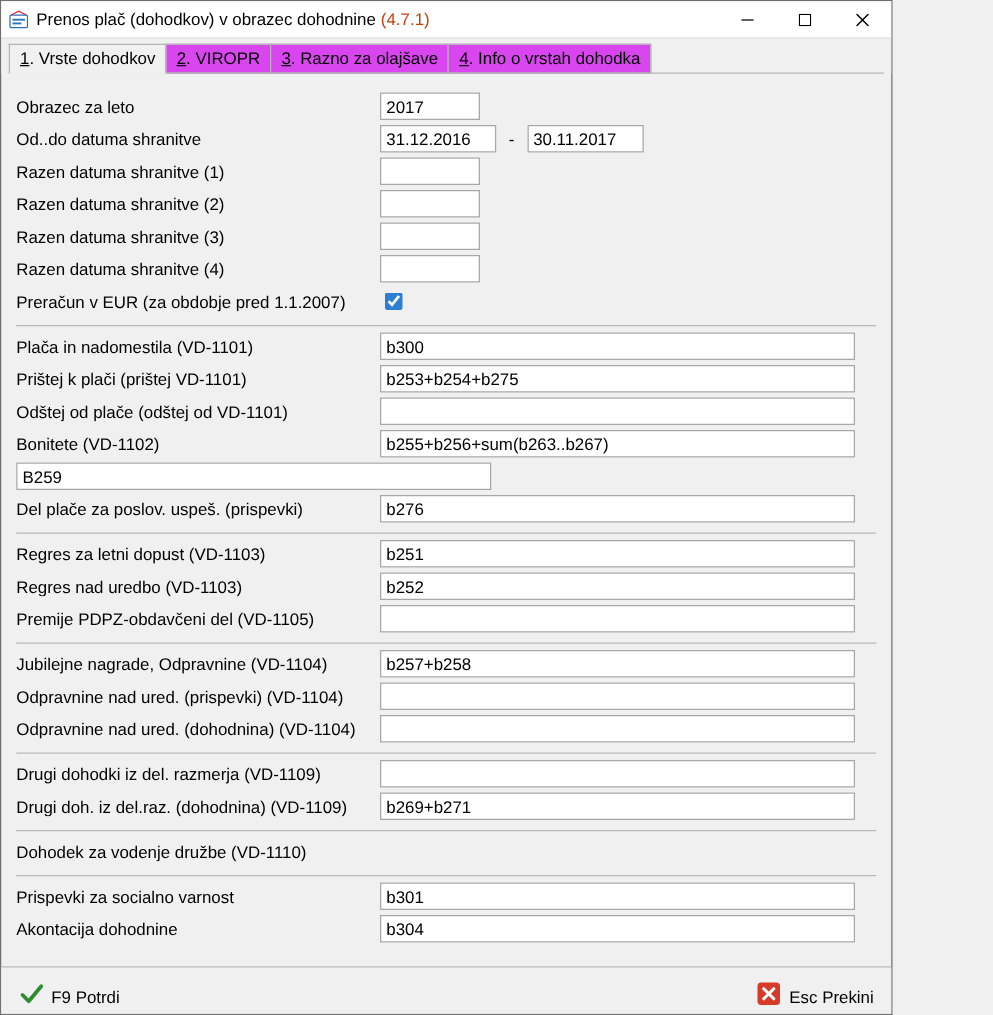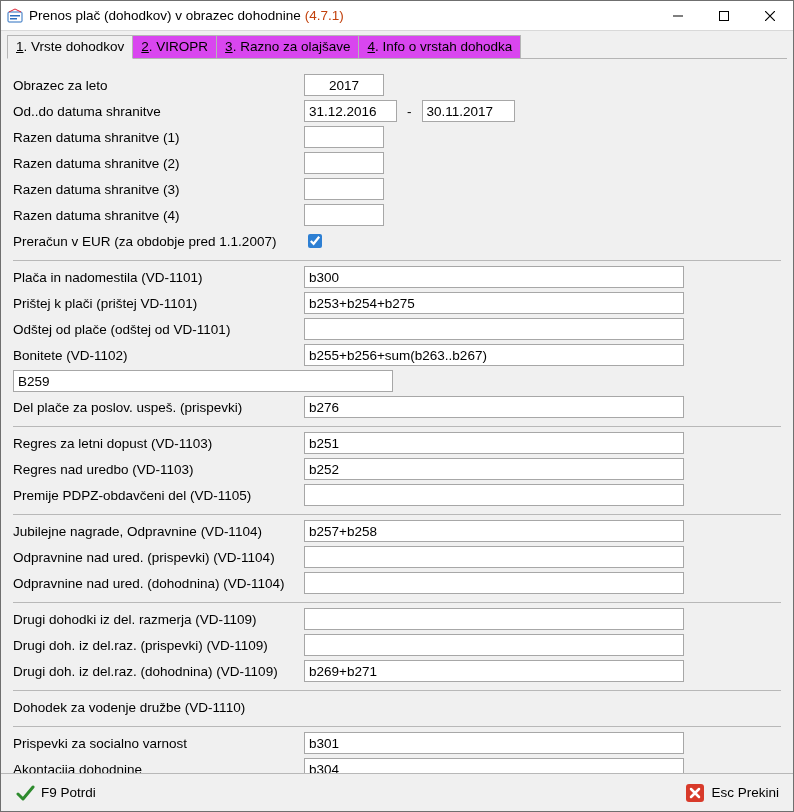--- a/index.html
+++ b/index.html
@@ -4,21 +4,21 @@
 <style>
   * { box-sizing: border-box; }
   html, body {
     margin: 0; padding: 0;
     font-family: "Segoe UI", Tahoma, Arial, sans-serif;
     font-size: 13.5px;
     background: #f0f0f0;
     color: #000;
   }
   .window {
-    width: 794px; height: 812px;
+    width: 714px; height: 812px;
     background: #f0f0f0;
     border: 1px solid #6f6f6f;
     display: flex; flex-direction: column;
     position: relative;
   }
   .titlebar {
     height: 30px;
     display: flex; align-items: center;
     background: #ffffff;
     border-bottom: 1px solid #d9d9d9;
@@ -86,21 +86,21 @@
     height: 22px;
     border: 1px solid #a7a7a7;
     background: #fff;
     padding: 1px 4px;
     font-family: inherit;
     font-size: 13.5px;
   }
   input.txt.small { width: 80px; }
   input.txt.date  { width: 93px; }
   input.txt.wide  { width: 380px; }
-  input.txt.right { text-align: center; }
+  input.txt.right { text-align: left; }
   .dash { padding: 0 4px; }
 
   .sep {
     height: 10px;
     position: relative;
   }
   .sep::after {
     content: "";
     position: absolute; left: 0; right: 0; top: 6px;
     border-top: 1px solid #b8b8b8;
@@ -108,21 +108,21 @@
 
   .footer {
     height: 38px;
     border-top: 1px solid #b8b8b8;
     display: flex; align-items: center;
     padding: 0 10px;
     background: #f0f0f0;
   }
   .footer .spacer { flex: 1; }
   .btnlike {
-    display: inline-flex; align-items: center;
+    display: inline-flex; align-items: flex-end;
     gap: 6px; height: 24px;
     padding: 0 4px;
     cursor: default;
   }
   .chk {
     width: 14px; height: 14px;
     accent-color: #2d7fd3;
   }
   svg { display: block; }
 </style>
@@ -257,24 +257,20 @@
         <input class="txt wide" value="" style="">
       </div>
 
     <div class="sep"></div>
 
     <div class="row">
         <span class="label">Drugi dohodki iz del. razmerja (VD-1109)</span>
         <input class="txt wide" value="" style="">
       </div>
     <div class="row">
-        <span class="label">Drugi doh. iz del.raz. (prispevki) (VD-1109)</span>
-        <input class="txt wide" value="" style="">
-      </div>
-    <div class="row">
         <span class="label">Drugi doh. iz del.raz. (dohodnina) (VD-1109)</span>
         <input class="txt wide" value="b269+b271" style="">
       </div>
 
     <div class="sep"></div>
 
     <div class="row">
         <span class="label">Dohodek za vodenje družbe (VD-1110)</span>
       </div>
 

